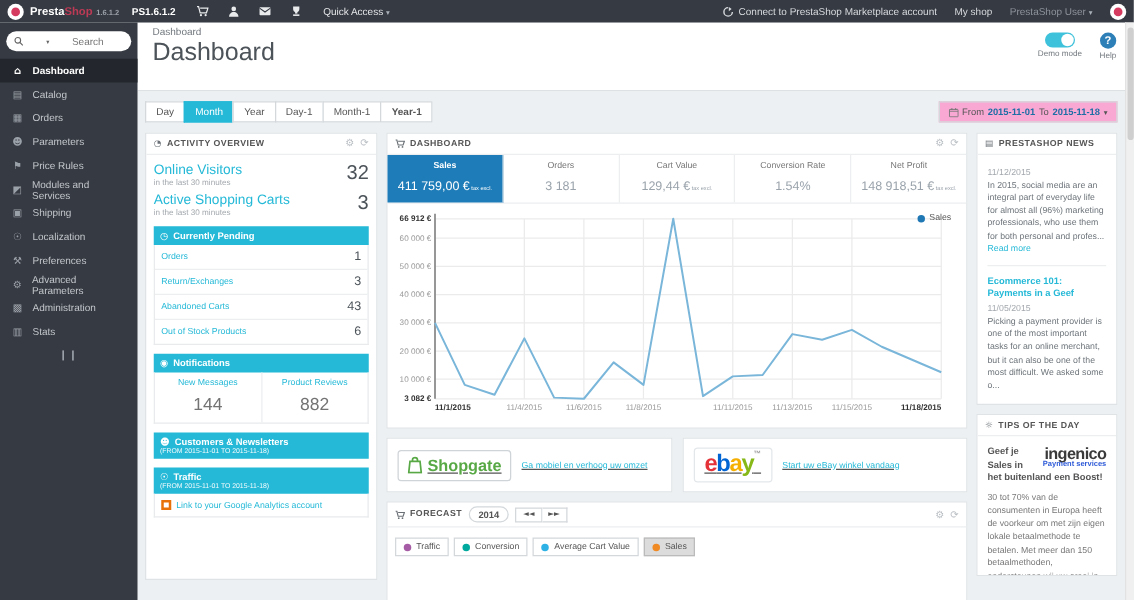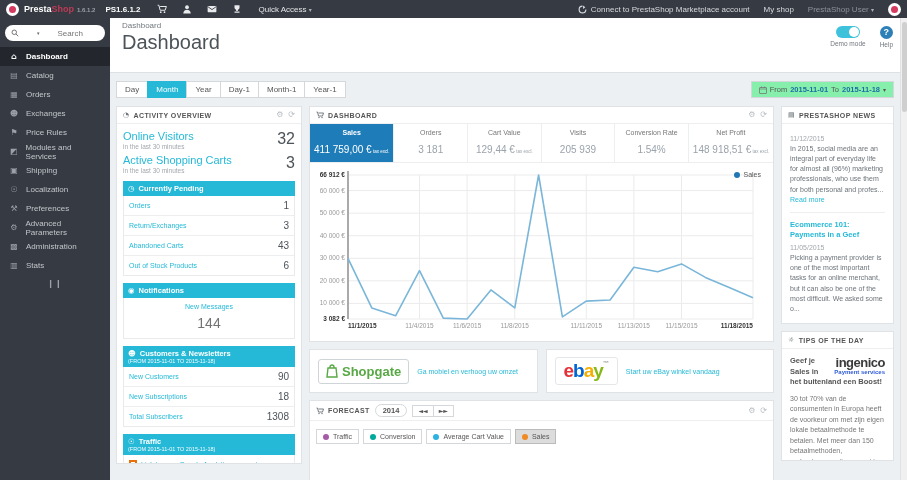--- a/index.html
+++ b/index.html
@@ -49,23 +49,23 @@
   .toggle { width:24px; height:12px; border-radius:7px; background:#3ec1da; position:relative; }
   .toggle::after { content:""; position:absolute; right:1px; top:1px; width:10px; height:10px; border-radius:50%; background:#fff; }
   .help-circle { width:13px; height:13px; border-radius:50%; background:#2d7fb8; color:#fff; font-size:9px; font-weight:bold; text-align:center; line-height:13px; }
   .tiny-label { font-size:6.5px; color:#72787e; }
 
   
   .content { position:absolute; left:110px; top:73px; width:790px; height:293px; padding:8px 6px 0 6px; }
   .toolbar { display:flex; align-items:center; margin-bottom:8px; }
   .range-group { display:flex; }
   .range-btn { font-size:8px; color:#555; background:#fff; border:1px solid #d4d8db; border-right-width:0; padding:3px 8px; cursor:pointer; }
-  .range-btn:last-child { border-right-width:1px; }
+  .range-btn:last-child { border-right-width:1px;font-weight:bold; }
   .range-btn.active { background:#25b9d7; border-color:#25b9d7; color:#fff; font-weight:normal; }
-  .date-btn { margin-left:auto; background:#86efac; border:1px solid #d4d8db; font-size:7.5px; color:#555; padding:3px 7px; display:flex; align-items:center; gap:3px; cursor:pointer; }
+  .date-btn { margin-left:auto; background:#f9a8d4; border:1px solid #d4d8db; font-size:7.5px; color:#555; padding:3px 7px; display:flex; align-items:center; gap:3px; cursor:pointer; }
   .date-btn b { color:#1c6ea4; }
   .date-btn svg { width:8px; height:8px; fill:#777; }
 
   .cols { display:flex; gap:7px; align-items:flex-start; }
   .col-left { width:186px; flex:0 0 auto; }
   .col-center { width:465px; flex:0 0 auto; }
   .col-right { flex:1 1 auto; min-width:0; }
 
   .panel { background:#fff; border:1px solid #dfe3e6; }
   .panel-header { display:flex; align-items:center; padding:4px 6px; border-bottom:1px solid #eceef0; }
@@ -107,21 +107,21 @@
   .kpi .k-label { font-size:7px; color:#777; }
   .kpi .k-value { font-size:10px; color:#9aa3ab; margin-top:8px; white-space:nowrap; }
   .kpi .k-suffix { font-size:4.5px; }
   .kpi.active { background:#1e7cb8; }
   .kpi.active .k-label { color:#fff; font-weight:bold; }
   .kpi.active .k-value { color:#fff; }
   .chart-wrap { position:relative; padding:2px 4px 2px 2px; }
   .chart-legend { position:absolute; top:8px; right:12px; display:flex; align-items:center; gap:3px; font-size:7px; color:#555; }
   .dot { width:6px; height:6px; border-radius:50%; display:inline-block; }
 
-  .modules-row { display:flex; gap:8px; margin-top:7px; }
+  .modules-row { display:flex; gap:8px; margin-top:7px;text-decoration:underline; }
   .module-box { flex:1; background:#fff; border:1px solid #dfe3e6; height:44px; display:flex; align-items:center; padding:0 8px; gap:8px; }
   .shopgate-logo { border:1px solid #cfd4d8; border-radius:3px; padding:4px 7px; display:flex; align-items:center; gap:4px; }
   .shopgate-logo svg { width:12px; height:14px; }
   .shopgate-word { font-size:13px; font-weight:bold; color:#58a946; }
   .ebay-logo { border:1px solid #e4e7ea; border-radius:3px; padding:2px 8px; font-size:19px; font-weight:bold; letter-spacing:-1px; }
   .ebay-logo .e1{color:#e53238}.ebay-logo .e2{color:#0064d2}.ebay-logo .e3{color:#f5af02}.ebay-logo .e4{color:#86b817}
   .ebay-tm { font-size:6px; color:#999; vertical-align:top; letter-spacing:0; }
   .module-link { font-size:7px; color:#25b9d7; cursor:pointer; }
 
   .forecast-panel { margin-top:7px; height:120px; }
@@ -225,21 +225,21 @@
       <li>
         <span class="mi icon">▤</span>
         <span>Catalog</span>
       </li>
       <li>
         <span class="mi icon">▦</span>
         <span>Orders</span>
       </li>
       <li>
         <span class="mi icon">☻</span>
-        <span>Exchanges</span>
+        <span>Parameters</span>
       </li>
       <li>
         <span class="mi icon">⚑</span>
         <span>Price Rules</span>
       </li>
       <li>
         <span class="mi icon">◩</span>
         <span>Modules and Services</span>
       </li>
       <li>
@@ -369,43 +369,33 @@
             <span class="sh-row">
                 <span class="icon">◉</span>
                 <span>Notifications</span>
               </span>
           </div>
           <div class="notif-grid" id="notifGrid">
               <div class="notif-cell">
                 <div class="nc-label">New Messages</div>
                 <div class="nc-value">144</div>
               </div>
+              <div class="notif-cell">
+                <div class="nc-label">Product Reviews</div>
+                <div class="nc-value">882</div>
+              </div>
             </div>
 
           <div class="sec-header">
             <span class="sh-row">
                 <span class="icon">☻</span>
                 <span>Customers &amp; Newsletters</span>
               </span>
             <span class="sh-sub">(FROM 2015-11-01 TO 2015-11-18)</span>
           </div>
-          <div class="stat-rows" id="customerRows">
-              <div class="stat-row">
-                <span class="sr-label">New Customers</span>
-                <span class="sr-value">90</span>
-              </div>
-              <div class="stat-row">
-                <span class="sr-label">New Subscriptions</span>
-                <span class="sr-value">18</span>
-              </div>
-              <div class="stat-row">
-                <span class="sr-label">Total Subscribers</span>
-                <span class="sr-value">1308</span>
-              </div>
-            </div>
 
           <div class="sec-header">
             <span class="sh-row">
                 <span class="icon">☉</span>
                 <span>Traffic</span>
               </span>
             <span class="sh-sub">(FROM 2015-11-01 TO 2015-11-18)</span>
           </div>
           <div class="ga-row">
             <span class="ga-icon"></span>
@@ -436,24 +426,20 @@
               <div class="k-label">Sales</div>
               <div class="k-value"><span>411 759,00 €</span><span class="k-suffix"> tax excl.</span></div>
             </div>
             <div class="kpi">
               <div class="k-label">Orders</div>
               <div class="k-value"><span>3 181</span></div>
             </div>
             <div class="kpi">
               <div class="k-label">Cart Value</div>
               <div class="k-value"><span>129,44 €</span><span class="k-suffix"> tax excl.</span></div>
-            </div>
-            <div class="kpi">
-              <div class="k-label">Visits</div>
-              <div class="k-value"><span>205 939</span></div>
             </div>
             <div class="kpi">
               <div class="k-label">Conversion Rate</div>
               <div class="k-value"><span>1.54%</span></div>
             </div>
             <div class="kpi">
               <div class="k-label">Net Profit</div>
               <div class="k-value"><span>148 918,51 €</span><span class="k-suffix"> tax excl.</span></div>
             </div>
           </div>

